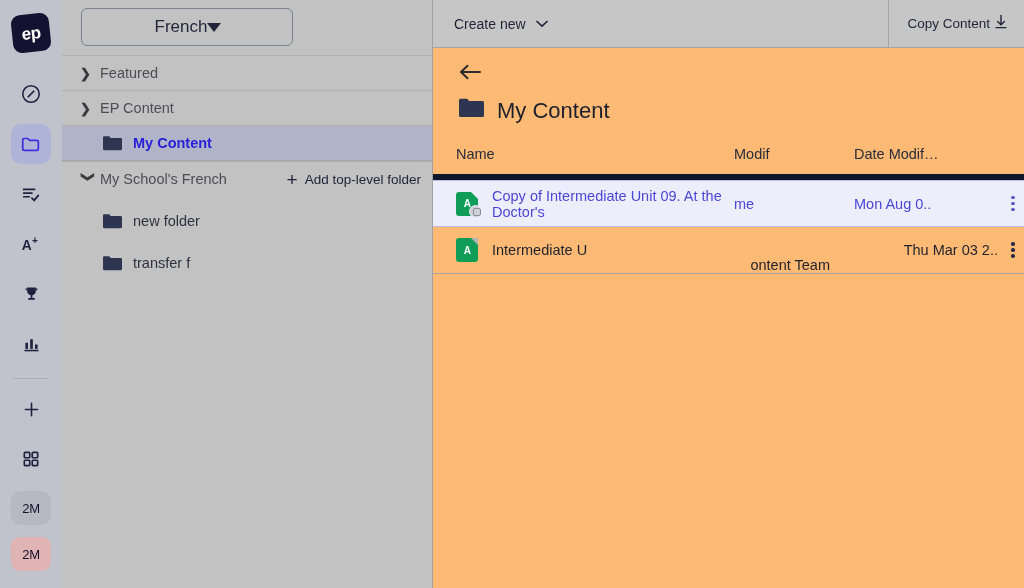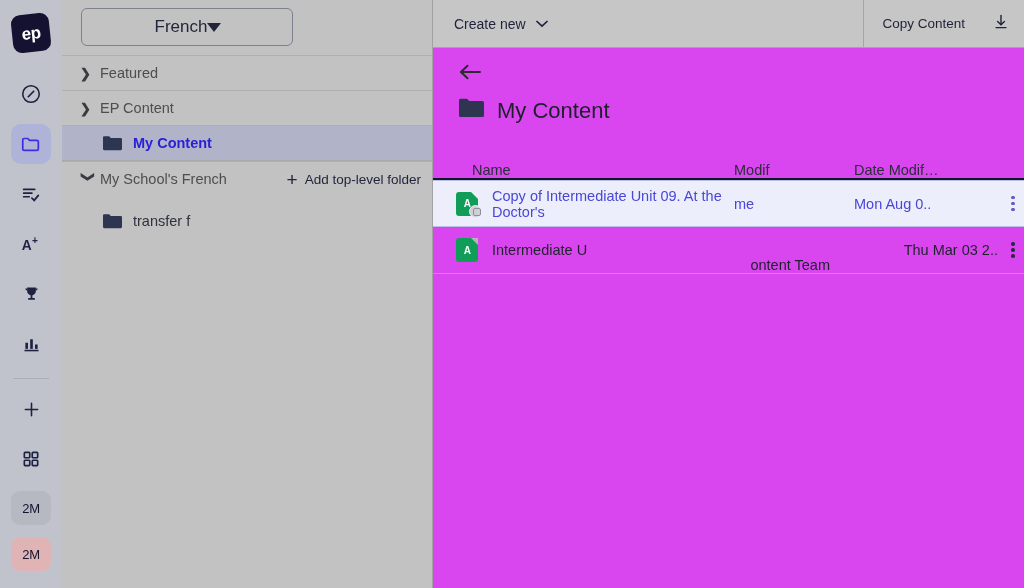--- a/index.html
+++ b/index.html
@@ -94,53 +94,52 @@
   .tree-child.sel { background:#b1b4c9; border-top:1px solid #b0b0b0; border-bottom:1px solid #a9a9a9;}
   .folder-ico { margin-right: 11px; display: flex; }
   .addbtn {
     position: absolute; right: 11px; top: 0; height: 100%;
     display: flex; align-items: center; gap: 7px;
     font-size: 13.5px; color: #23263b; font-weight: 500;
   }
   .plus-ico { font-size: 19px; font-weight: 400; line-height: 1; color:#23263b;}
 
   
-  .main { flex: 1; height: 588px; background: #d946ef; position: relative; }
+  .main { flex: 1; height: 588px; background: #fdba74; position: relative; }
   .toolbar {
     height: 48px; display: flex; align-items: stretch;
     background: #c6c6c6;
     border-bottom: 1px solid #a5a5a5;
   }
   .tb-left {
     flex: 1; display: flex; align-items: center;
     padding-left: 21px; gap: 10px;
     font-size: 14px; color: #1f2238; font-weight: 500;
     border-right: 1px solid #a5a5a5;
   }
   .chev-down-sm { font-size: 12px; color:#1f2238; }
   .tb-right {
-    display: flex; align-items: center; gap: 29px;
+    display: flex; align-items: center; gap: 4px;
     padding: 0 16px 0 18px;
     font-size: 13.5px; color: #1f2238; font-weight: 500;
   }
   .crumb {
     padding: 14px 0 0 26px;
   }
   .back-arrow { font-size: 22px; color: #2a2a30; line-height: 1; }
   .crumb-title {
     display: flex; align-items: center; gap: 13px;
     margin-top: 13px; font-size: 22px; color: #1d1f2c;
   }
 
   .table { margin-top: 22px; }
   .thead {
-    display: flex; align-items: flex-end; height: 34px;
+    display: flex; align-items: flex-start; height: 34px;
     font-size: 14.5px; color: #2b2d3a;
-    border-bottom: 2px solid #0f172a;
-    padding-left: 16px;
+    border-bottom: 6px solid #0f172a;
   }
   .col-name { flex: 1; padding-left: 23px; }
   .col-owner { width: 120px; }
   .col-date { width: 148px; }
   .col-kebab { width: 22px; }
   .trow {
     display: flex; align-items: center; height: 47px;
     font-size: 14.5px;
     border-bottom: 1px solid #a3a3a3;
   }
@@ -302,20 +301,28 @@
 
     <div class="tree-row" style="border-top:1px solid #b0b0b0;">
       <span class="chev" style="transform:rotate(90deg);">❯</span>
       <span class="tree-label">My School's French</span>
       <span class="addbtn">
         <span class="plus-ico">+</span>
         <span>Add top-level folder</span>
       </span>
     </div>
 
+    <div class="tree-child" style="margin-top:6px;">
+      <span class="folder-ico">
+        <svg width="19" height="16" viewBox="0 0 20 16" fill="#2e3550">
+          <path d="M0 2.2A1.2 1.2 0 0 1 1.2 1h5.3l1.7 1.8h10.6A1.2 1.2 0 0 1 20 4v10.3a1.2 1.2 0 0 1-1.2 1.2H1.2A1.2 1.2 0 0 1 0 14.3z"></path>
+        </svg>
+      </span>
+      <span>new folder</span>
+    </div>
 
     <div class="tree-child" style="margin-top:6px;">
       <span class="folder-ico">
         <svg width="19" height="16" viewBox="0 0 20 16" fill="#2e3550">
           <path d="M0 2.2A1.2 1.2 0 0 1 1.2 1h5.3l1.7 1.8h10.6A1.2 1.2 0 0 1 20 4v10.3a1.2 1.2 0 0 1-1.2 1.2H1.2A1.2 1.2 0 0 1 0 14.3z"></path>
         </svg>
       </span>
       <span>transfer f</span>
     </div>
   </div>

